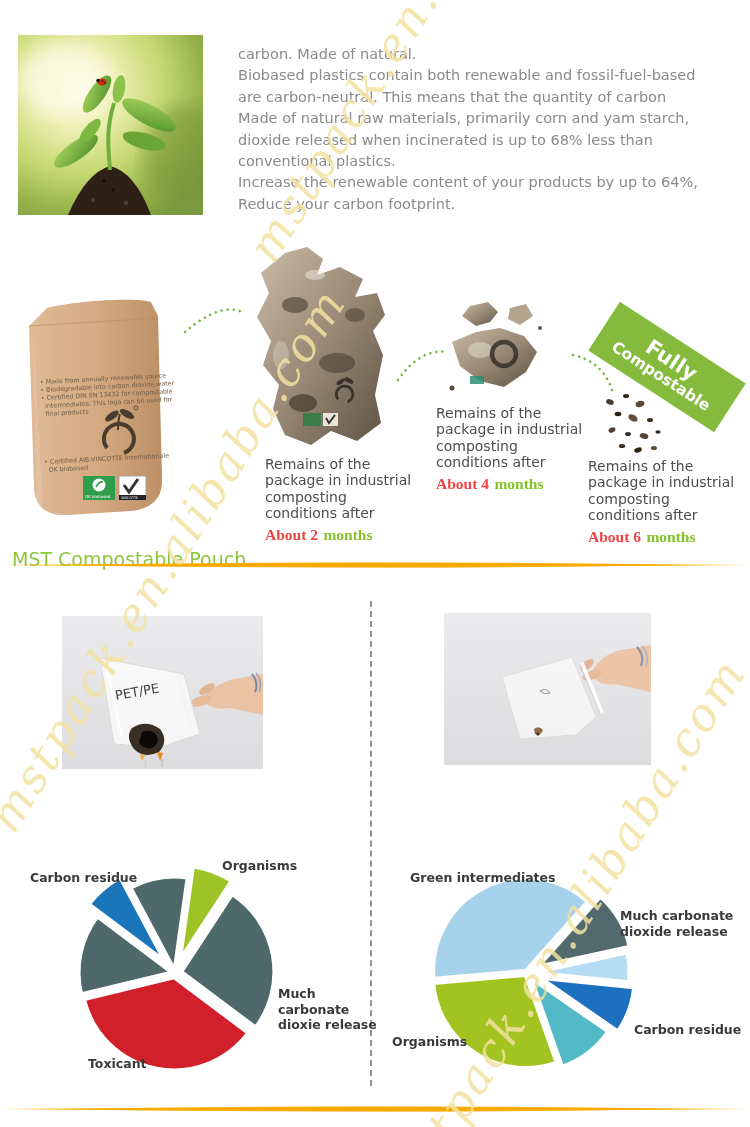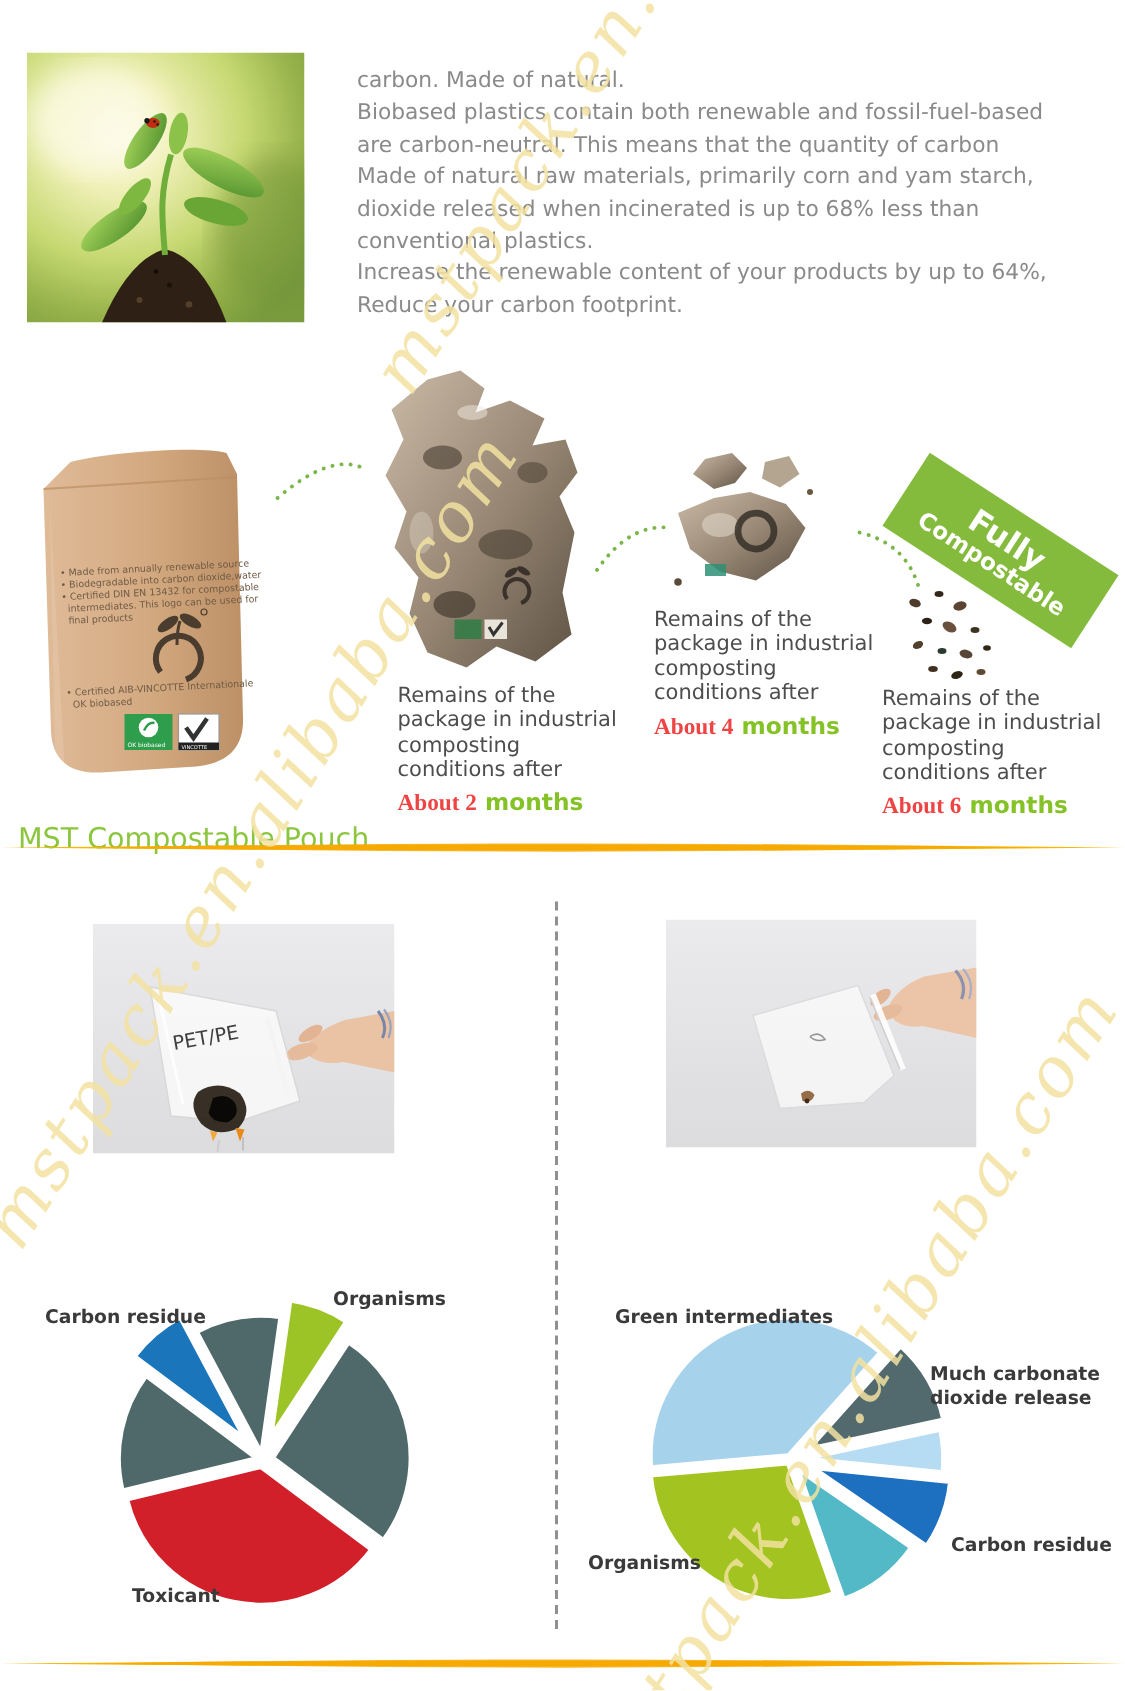--- a/index.html
+++ b/index.html
@@ -16,21 +16,21 @@
   
   .pouch-svg{position:absolute;left:13px;top:282px;}
   .pouch-label{position:absolute;left:12px;top:527px;font-size:19px;color:#8cc63e;margin-top:21px;}
   .frag1{position:absolute;left:245px;top:245px;}
   .frag2{position:absolute;left:440px;top:302px;}
   .bits{position:absolute;left:600px;top:390px;}
   .arcs{position:absolute;left:0;top:280px;z-index:3;}
   .stage{position:absolute;width:160px;color:#4d4d4d;font-size:14px;line-height:16.4px;}
   .stage .months{font-weight:bold;font-size:15.5px;margin-top:5px;}
   .months .num{color:#ef4444;font-family:Liberation Serif, serif;}
-  .months .unit{color:#85c226;}
+  .months .unit{color:#85c226;font-family:Liberation Serif, serif;}
   .stage1{left:265px;top:456px;}
   .stage2{left:436px;top:405px;}
   .stage3{left:588px;top:458px;}
   .banner{position:absolute;left:592px;top:338px;width:150px;height:58px;background:#85bb3d;
           transform:rotate(33deg);color:#fff;text-align:center;z-index:2;
           display:flex;flex-direction:column;justify-content:center;}
   .banner .b1{font-weight:bold;font-size:21px;line-height:22px;}
   .banner .b2{font-weight:bold;font-size:15.5px;line-height:17px;}
   
   .brush{position:absolute;left:0;width:750px;height:10px;}
@@ -325,20 +325,21 @@
       <path d="M116.65672273648369,115.31753728948189 L25.006810512043103,123.33586562226645 A92,92 0 0 1 177.97770999943327,46.73374531865855 Z" fill="#a6d2ec" stroke="#ffffff" stroke-width="3" stroke-linejoin="round"></path>
       <path d="M130.09984722735186,110.95772074717672 L191.42083449030144,42.37392877635338 A92,92 0 0 1 220.02210950167267,91.515839473281 Z" fill="#52696d" stroke="#ffffff" stroke-width="3" stroke-linejoin="round"></path>
       <path d="M127.98440764181981,117.44178495006837 L217.90666991614063,97.99990367617266 A92,92 0 0 1 219.51343285406833,126.73896429089939 Z" fill="#b5dcf2" stroke="#ffffff" stroke-width="3" stroke-linejoin="round"></path>
       <path d="M133.0158883641529,123.52477118397657 L224.5449135764014,132.8219505248076 A92,92 0 0 1 208.74443426932157,175.76639572886182 Z" fill="#1d6fbf" stroke="#ffffff" stroke-width="3" stroke-linejoin="round"></path>
       <path d="M122.8590067177863,124.35531696428335 L198.58755262295497,176.59694150916863 A92,92 0 0 1 153.41783085108705,211.1318014954626 Z" fill="#54b9c6" stroke="#ffffff" stroke-width="3" stroke-linejoin="round"></path>
       <path d="M116.37487536915178,120.52169981048705 L146.93369950245253,207.2981843416663 A92,92 0 0 1 24.724963144711197,128.54002814327163 Z" fill="#a3c420" stroke="#ffffff" stroke-width="3" stroke-linejoin="round"></path>
     </svg>
 
   <div class="lbl lbl-carbon-residue">Carbon residue</div>
   <div class="lbl lbl-organisms">Organisms</div>
+  <div class="lbl lbl-much-carbonate">Much carbonate dioxie release</div>
   <div class="lbl lbl-toxicant">Toxicant</div>
   <div class="lbl lbl-green-photo">Green intermediates</div>
   <div class="lbl lbl-much-carbonate2">Much carbonate dioxide release</div>
   <div class="lbl lbl-carbon-residue2">Carbon residue</div>
   <div class="lbl lbl-organisms2">Organisms</div>
 
   <span class="wm" style="left:260px;top:230px;">mstpack.en.alibaba.com</span>
   <span class="wm" style="left:0px;top:800px;">mstpack.en.alibaba.com</span>
   <span class="wm" style="left:400px;top:1170px;">mstpack.en.alibaba.com</span>
 

